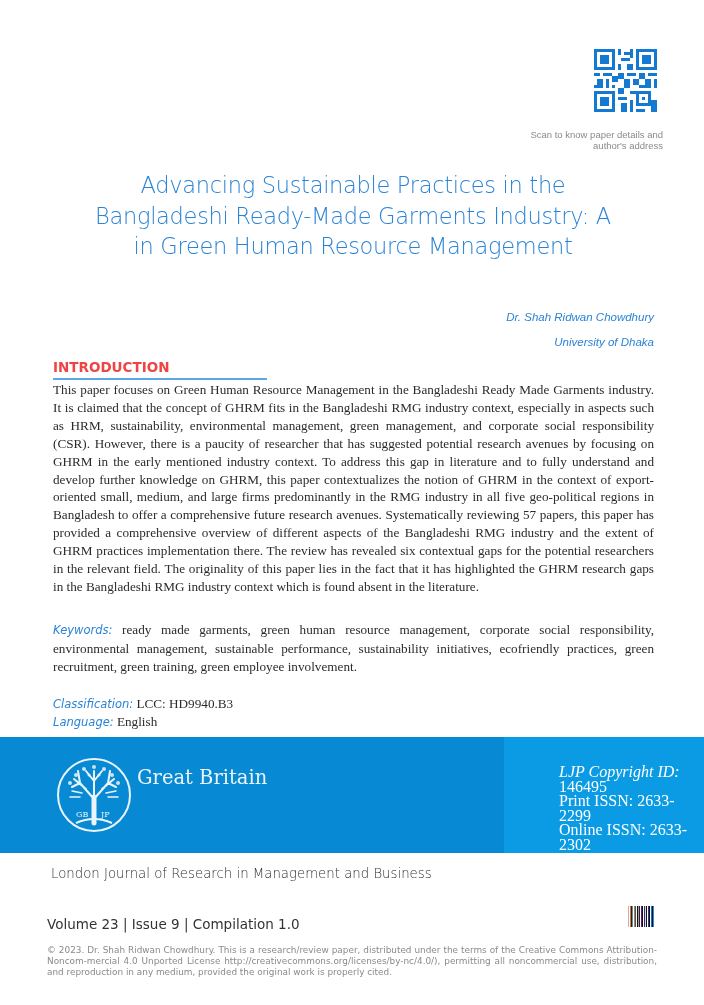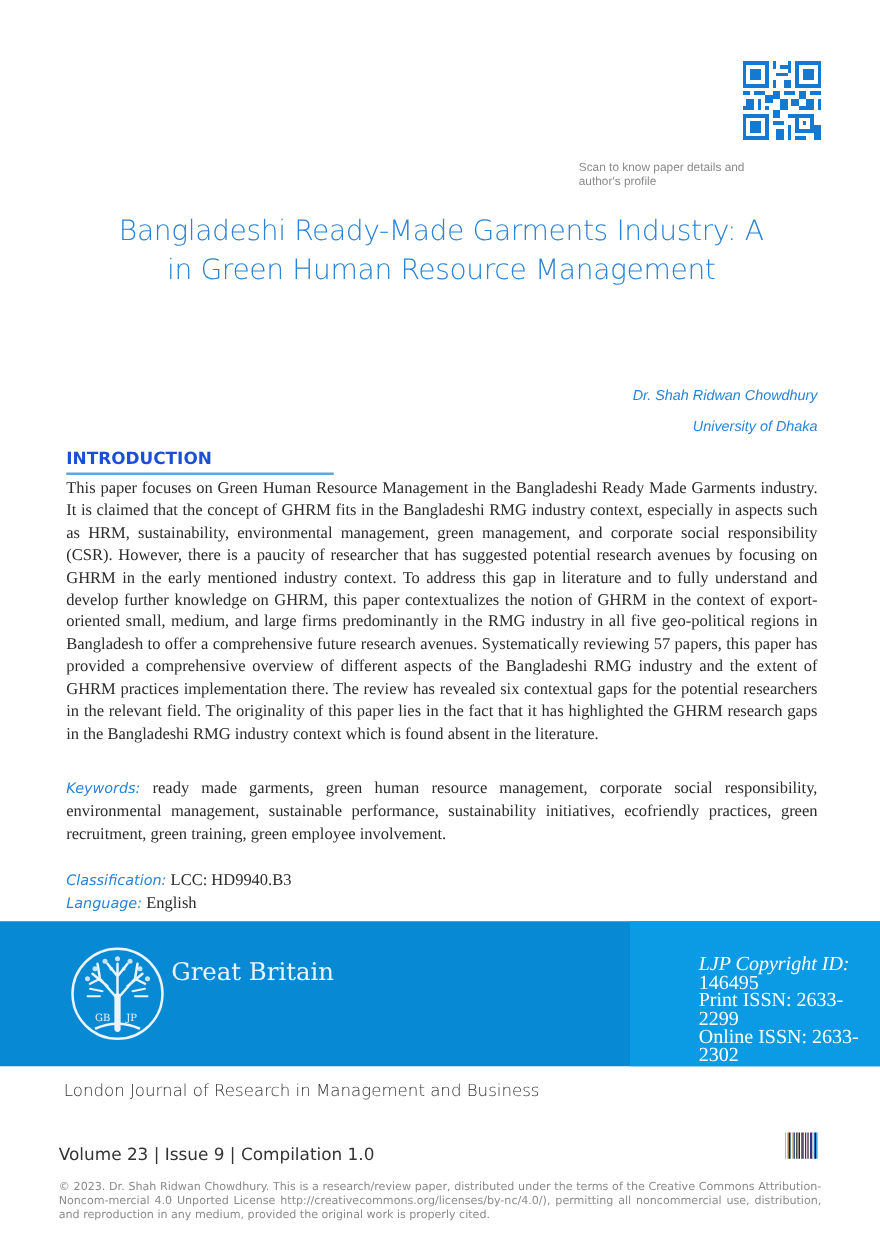--- a/index.html
+++ b/index.html
@@ -1,33 +1,33 @@
 <!DOCTYPE html>
 <html><head>
 <meta charset="utf-8">
 <style>
   * { box-sizing: border-box; margin: 0; padding: 0; }
   html, body { width: 704px; height: 1005px; background: #ffffff; overflow: hidden; }
   body { position: relative; font-family: "Liberation Serif", serif; color: #222; }
 
   .qr { position: absolute; left: 593px; left: 594px; top: 48px; width: 63px; height: 65px; }
-  .qr-caption { position: absolute; right: 41px; top: 129px; width: 200px; 
+  .qr-caption { position: absolute; right: 41px; top: 129px; width: 200px; text-align: right;
     font-family: "Liberation Sans", sans-serif; font-size: 9.5px; line-height: 11px; color: #8a8a8a; }
 
   .title { position: absolute; left: 40px; top: 170px; width: 626px; text-align: center;
     font-family: "DejaVu Sans", sans-serif; font-weight: 300; color: #2a83d6;
     font-size: 22.5px; line-height: 30.5px; letter-spacing: -0.3px; }
 
   .author, .affil { position: absolute; right: 50px; font-family: Liberation Sans, sans-serif;
     font-style: italic; color: #2a83d6; font-size: 11.5px; }
   .author { top: 311px; }
   .affil { top: 336px; }
 
   .section-head { position: absolute; left: 53px; top: 359px; font-family: "DejaVu Sans", sans-serif;
-    font-size: 13.5px; color: #1d4ed8; letter-spacing: 0px; }
+    font-size: 13.5px; color: #ef4444; letter-spacing: 0px; }
   .section-rule { position: absolute; left: 53px; top: 378px; width: 214px; height: 1.5px; background: #5aa9e6; }
 
   .abstract { position: absolute; left: 53px; top: 381px; width: 601px; font-size: 13.2px;
     line-height: 17.9px; text-align: justify; color: #2b2b2b; }
 
   .meta { position: absolute; left: 53px; width: 601px; font-size: 13.2px; line-height: 17.9px;
     text-align: justify; color: #2b2b2b; }
   .meta .lbl { font-family: "DejaVu Sans", sans-serif; font-style: italic; color: #2a83d6; font-size: 11.5px; }
   .keywords { top: 621px; }
   .classification { top: 683px; margin-top: 12px; }
@@ -91,24 +91,25 @@
       <rect x="12" y="17" width="1" height="4"></rect>
     <rect x="14" y="20" width="3" height="1"></rect>
       <rect x="19" y="17" width="2" height="4"></rect>
       <rect x="6" y="12" width="1" height="1"></rect>
   </g>
   <rect x="15" y="15" width="3" height="3" fill="#fff"></rect>
   <rect x="16" y="16" width="1" height="1" fill="#1479d0"></rect>
 </svg>
 <div class="qr-caption">
   <div>Scan to know paper details and</div>
-  <div>author's profile</div>
+  <div>author's address</div>
 </div>
 
 <h1 class="title">
+  <div>Advancing Sustainable Practices in the</div>
   <div>Bangladeshi Ready-Made Garments Industry:  A</div>
   <div>in Green Human Resource  Management</div>
 </h1>
 
 <div class="author">Dr. Shah Ridwan Chowdhury</div>
 <div class="affil">University of Dhaka</div>
 
 <h2 class="section-head">INTRODUCTION</h2>
 <div class="section-rule"></div>
 

